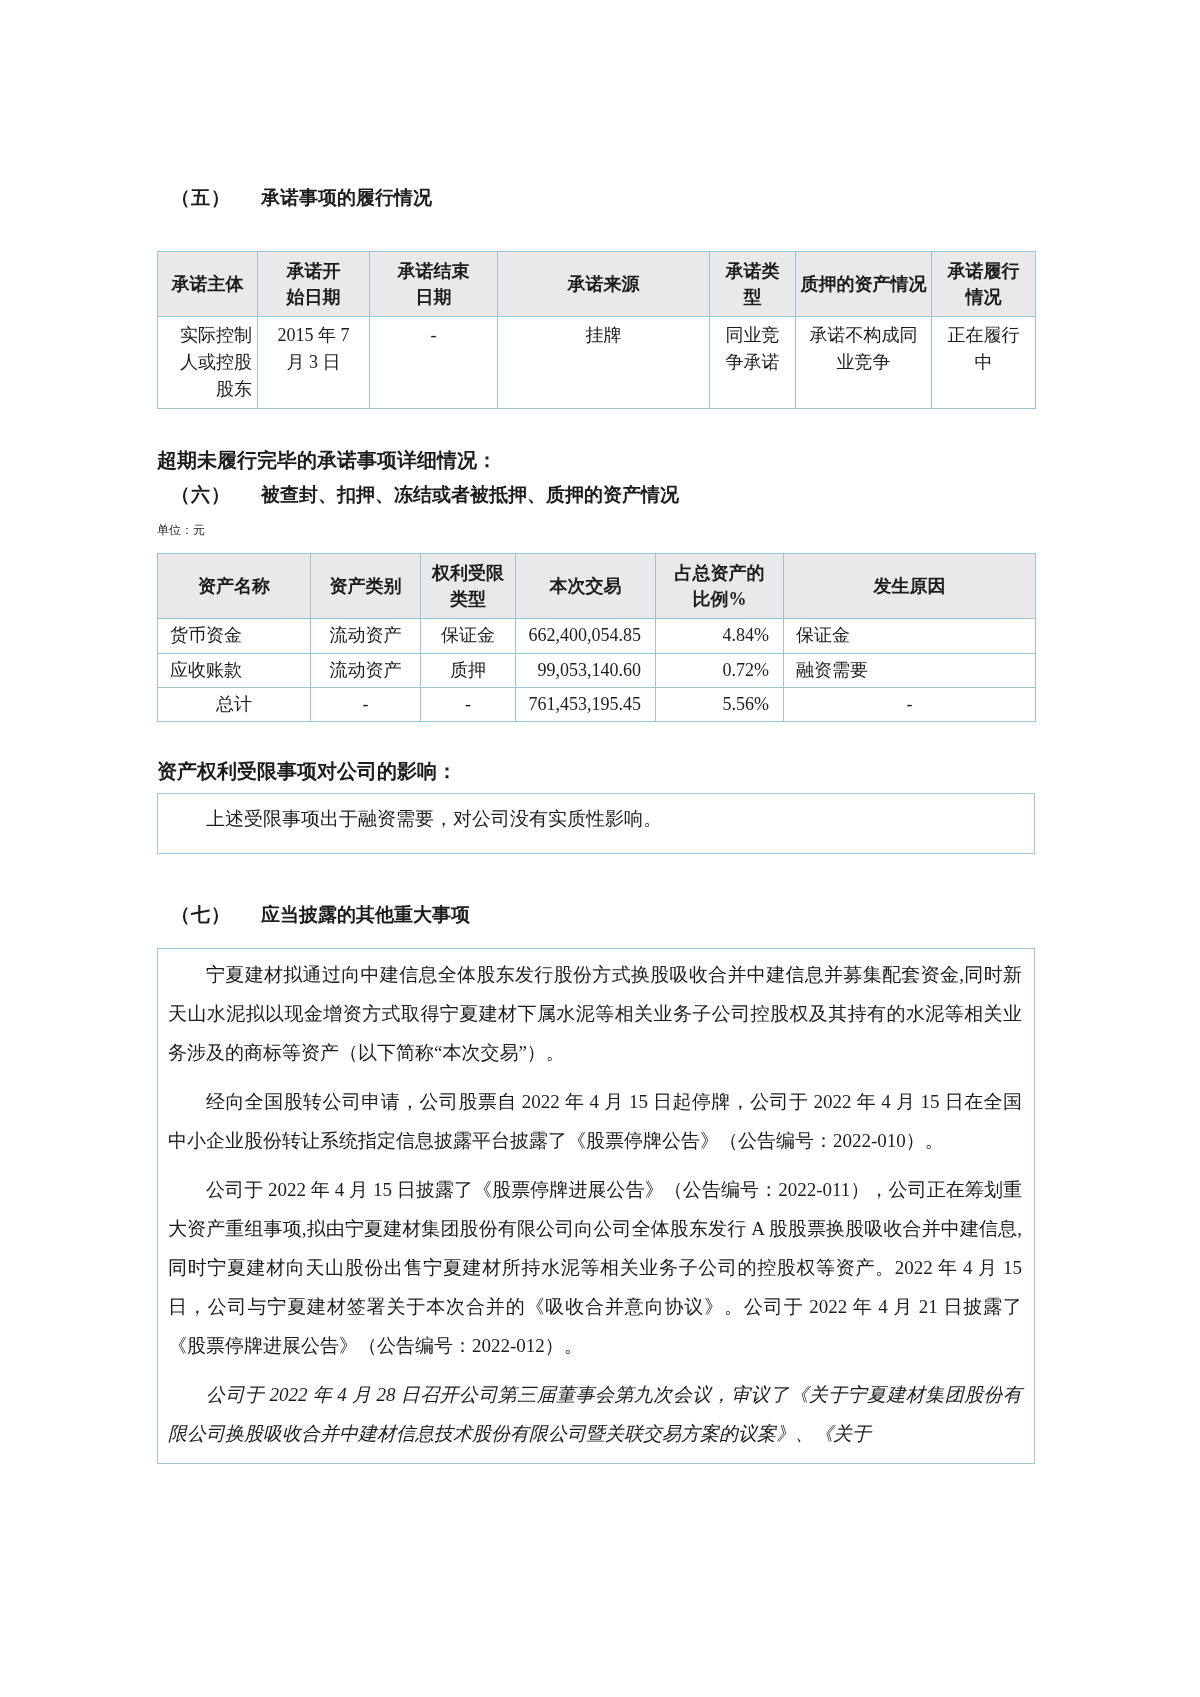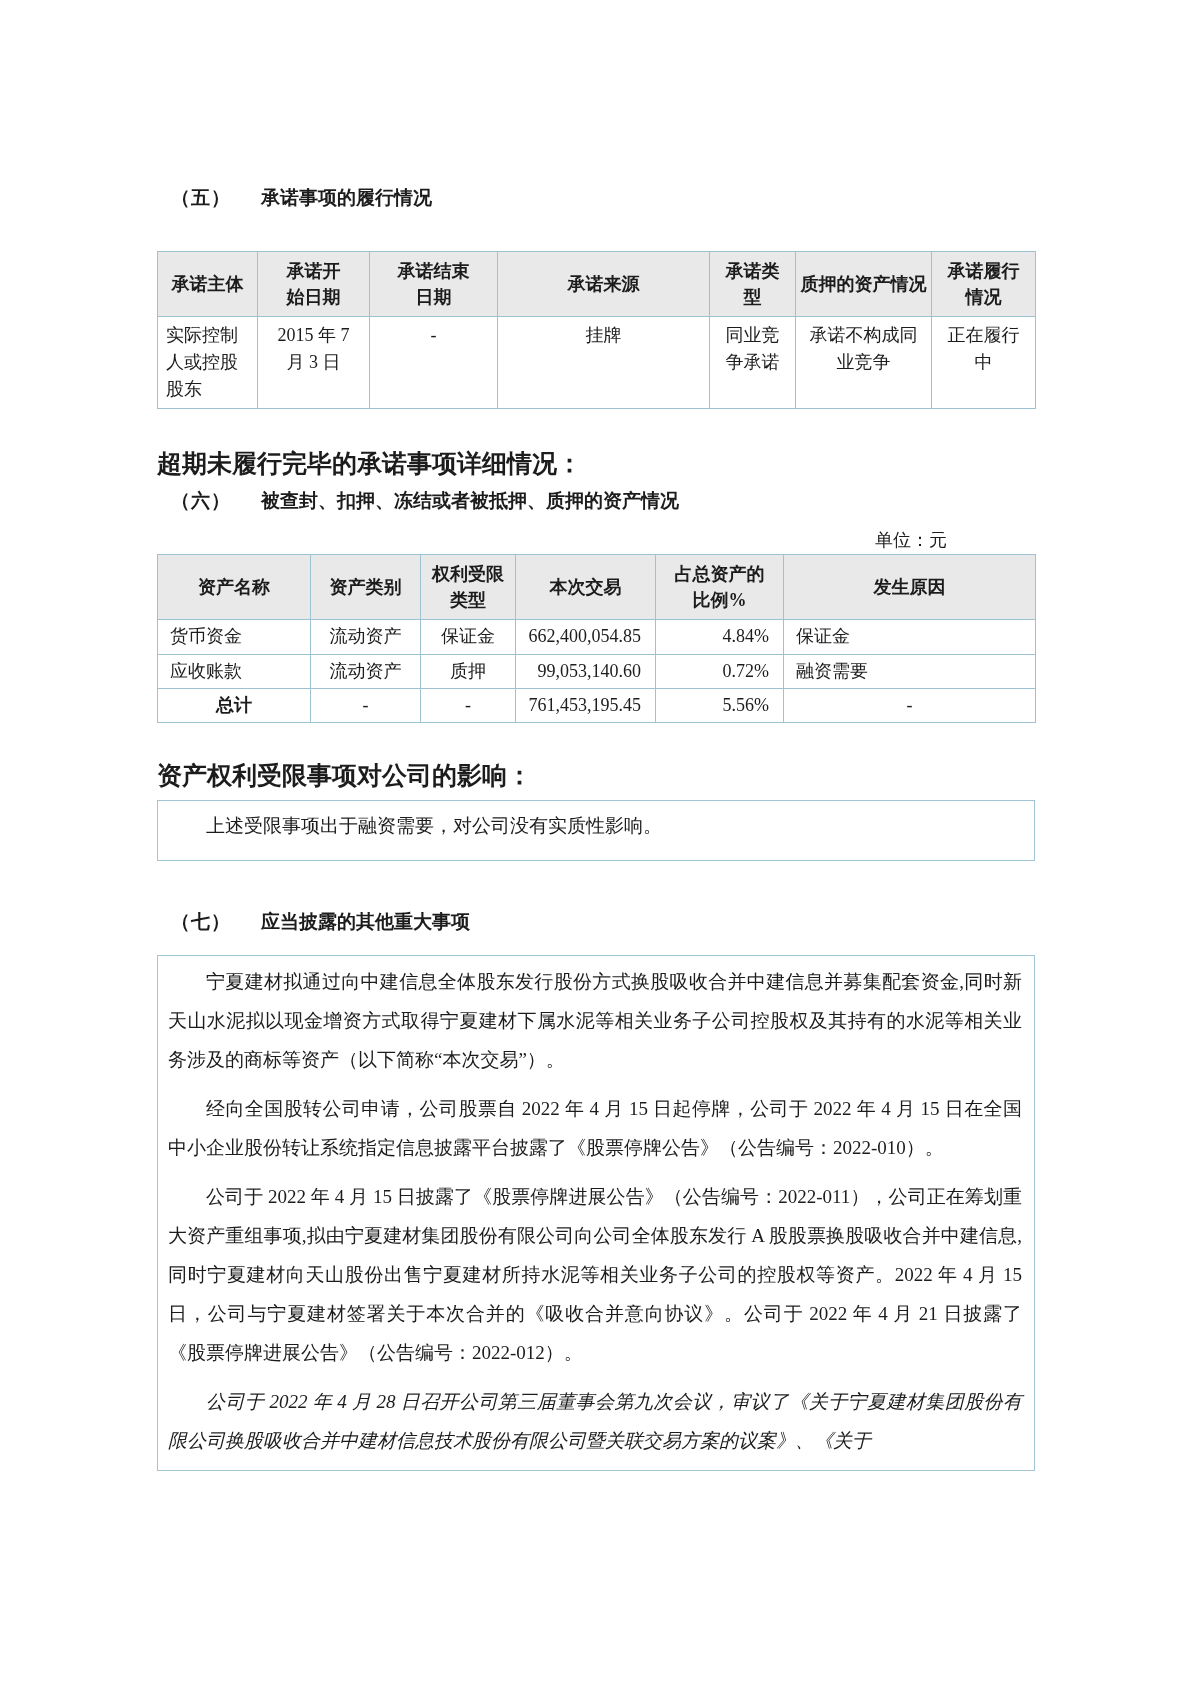--- a/index.html
+++ b/index.html
@@ -12,39 +12,39 @@
   .page{box-sizing:border-box;width:1200px;height:1697px;padding:185px 165px 0 157px;overflow:hidden;}
 
   
   .sec-heading{display:flex;align-items:baseline;font-size:19px;font-weight:700;padding-left:14px;}
   .sec-heading .sec-num{margin-right:30px;letter-spacing:1px;}
   .h5{margin-bottom:40px;}
   .h6{margin-bottom:14px;}
   .h7{margin-bottom:20px;}
 
   
-  .label{font-size:25px;font-weight:700;margin-bottom:8px;}
+  .label{font-size:20px;font-weight:700;margin-bottom:8px;}
 
   
-  .unit{font-size:18px;text-align:right;padding-right:88px;margin-bottom:2px;}
+  .unit{font-size:12px;text-align:left;padding-right:88px;margin-bottom:14px;}
 
   
   table{width:100%;border-collapse:collapse;table-layout:fixed;}
   th,td{border:1px solid #9cc2d4;font-size:18px;overflow:hidden;}
   th{background:#e9e9e9;font-weight:700;text-align:center;vertical-align:middle;
      padding:6px 3px;line-height:1.45;white-space:pre-line;}
   .tbl-commit{margin-bottom:38px;}
   .tbl-commit td{vertical-align:top;text-align:center;padding:5px 5px;line-height:1.5;white-space:pre-line;}
-  .tbl-commit td.al{text-align:left;padding-left:8px;}
+  .tbl-commit td.al{text-align:right;padding-left:8px;}
   .tbl-asset{margin-bottom:36px;}
   .tbl-asset td{vertical-align:middle;padding:4px 6px;line-height:1.4;}
   .tbl-asset td.al{text-align:left;padding-left:12px;}
   .tbl-asset td.ac{text-align:center;}
   .tbl-asset td.ar{text-align:right;padding-right:14px;}
-  .tbl-asset td.bold{font-weight:700;}
+  .tbl-asset td.bold{font-weight:400;}
 
   
   .note-box{border:1.5px solid #a0c5d7;margin-bottom:50px;padding:5px 12px 12px 10px;}
   .note-box p{margin:0;font-size:19px;line-height:40px;text-indent:2em;text-align:justify;}
   .box-overdue{min-height:78px;}
   .box-impact{min-height:42px;margin-bottom:48px;}
 
   
   .big-box{border:1.5px solid #a0c5d7;padding:6px 12px 10px 10px;}
   .big-box p{margin:0 0 10px 0;font-size:19px;line-height:39px;text-indent:2em;text-align:justify;}

